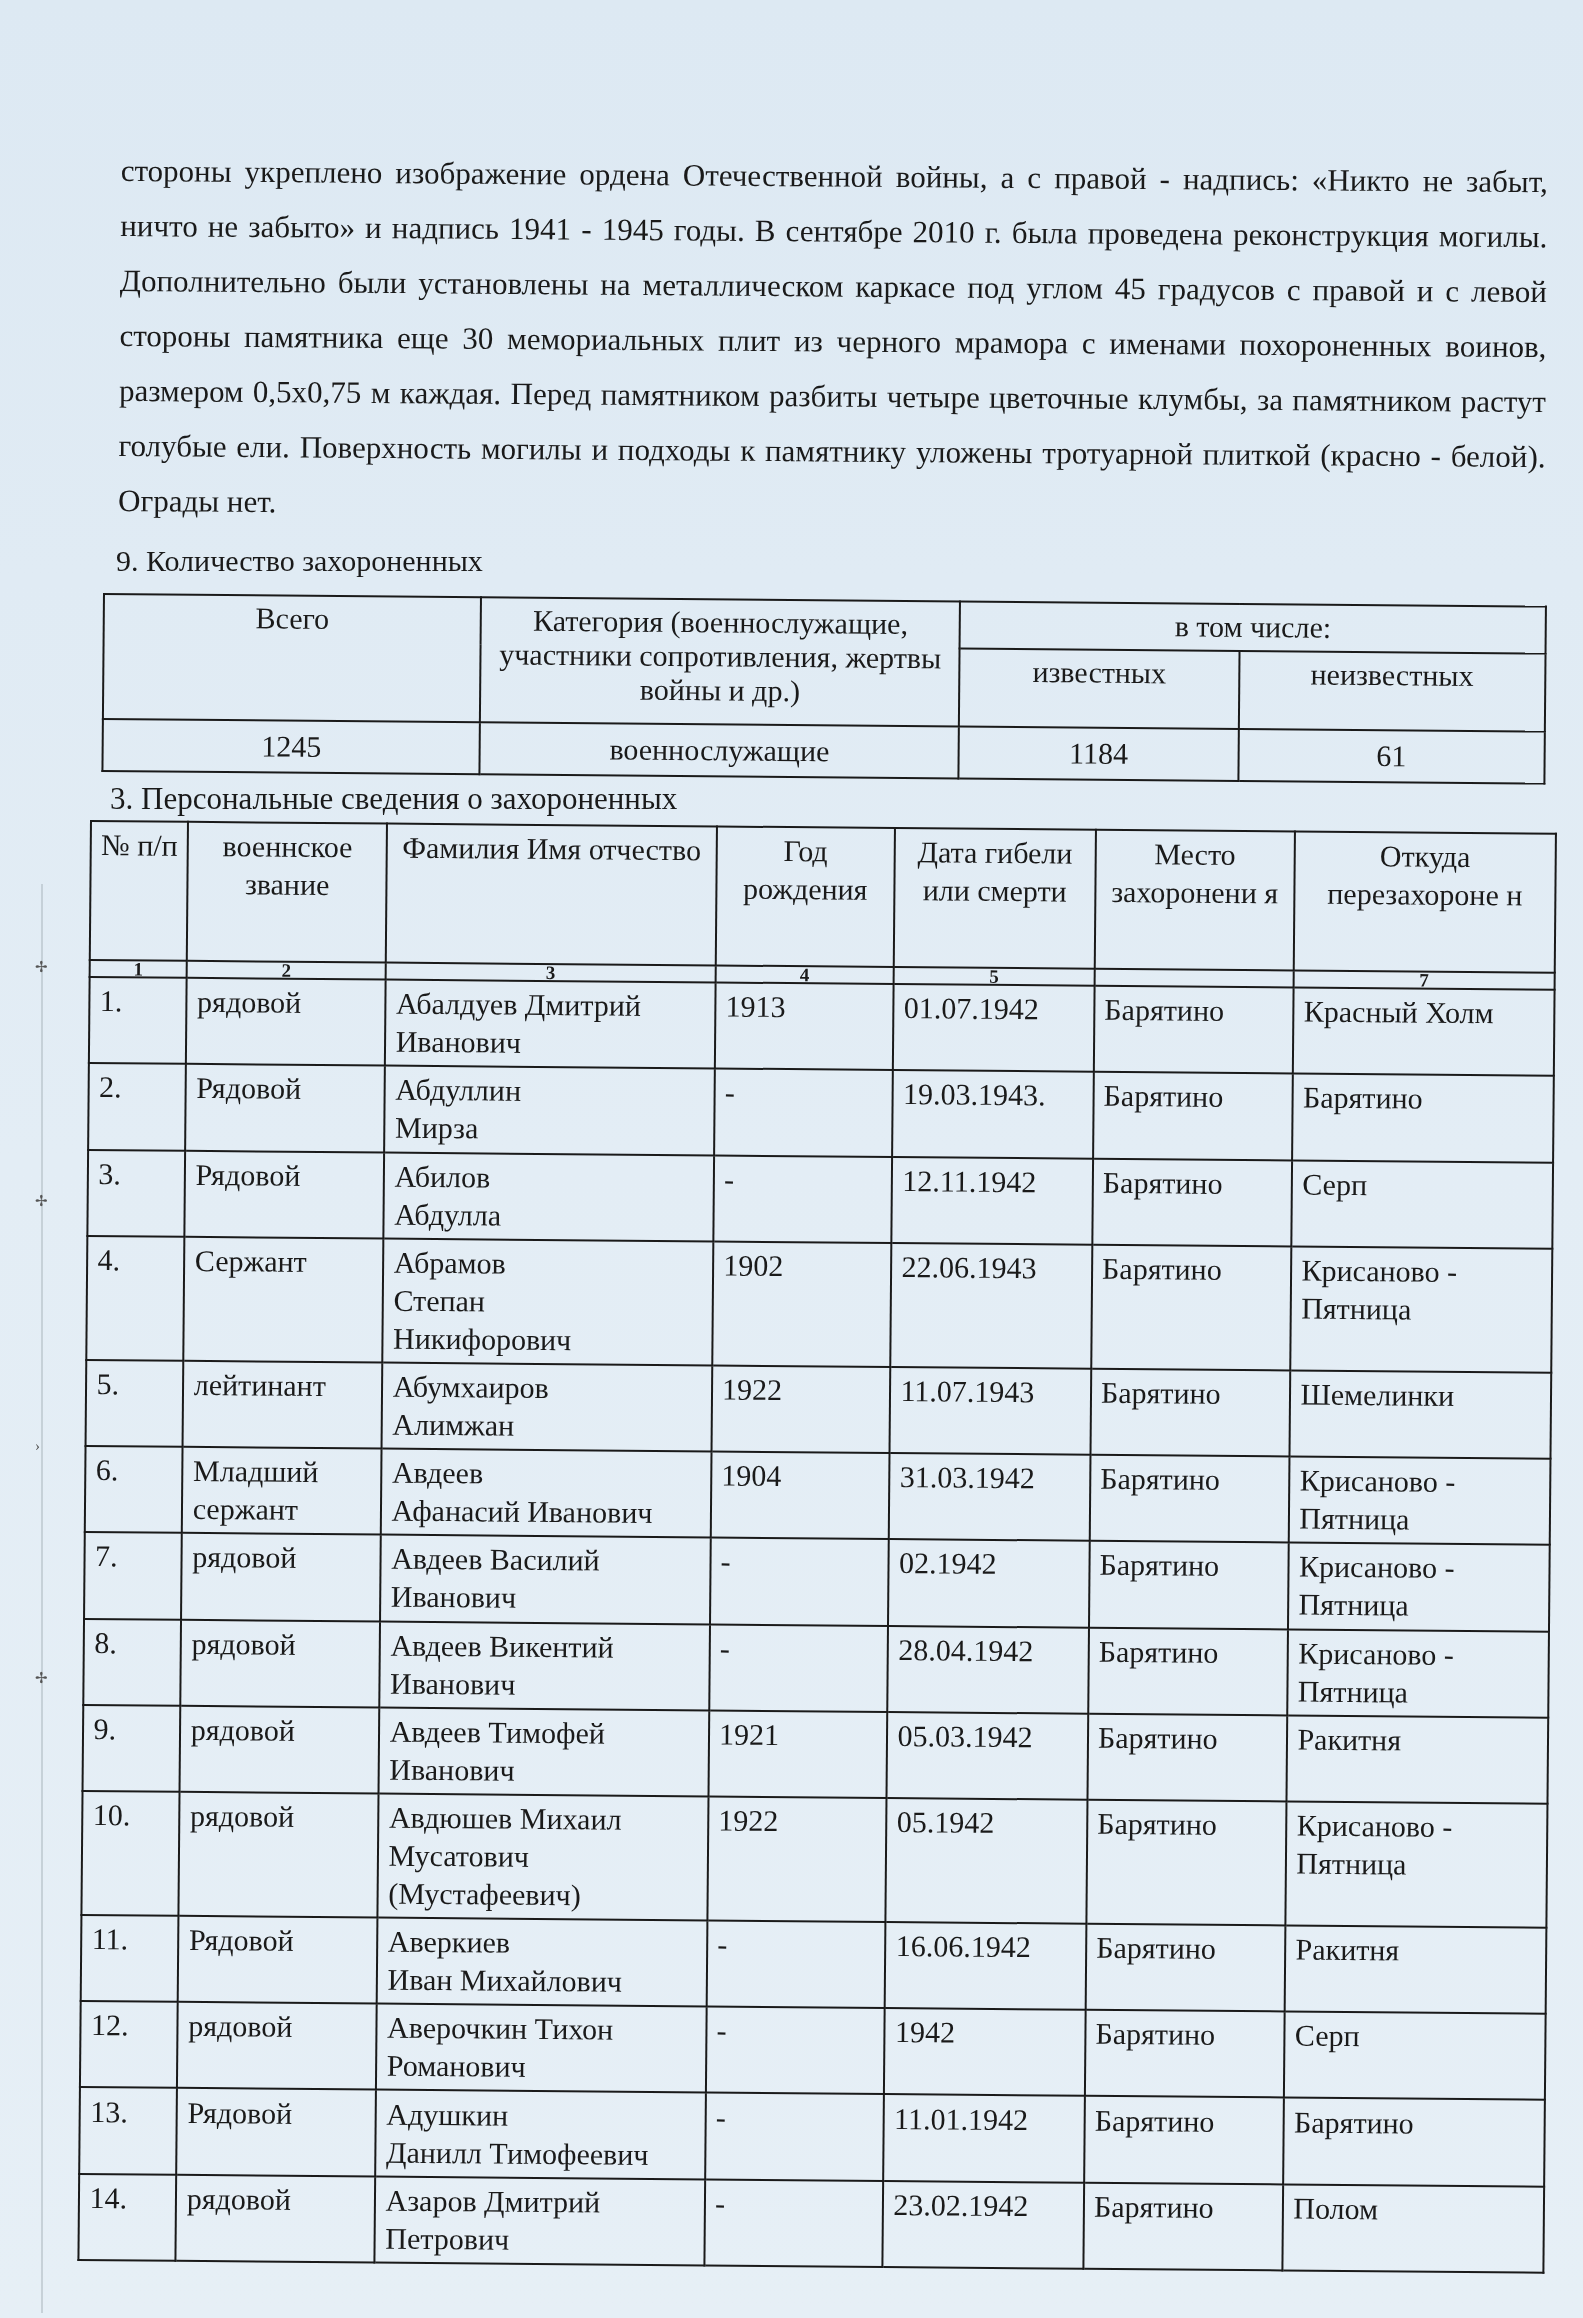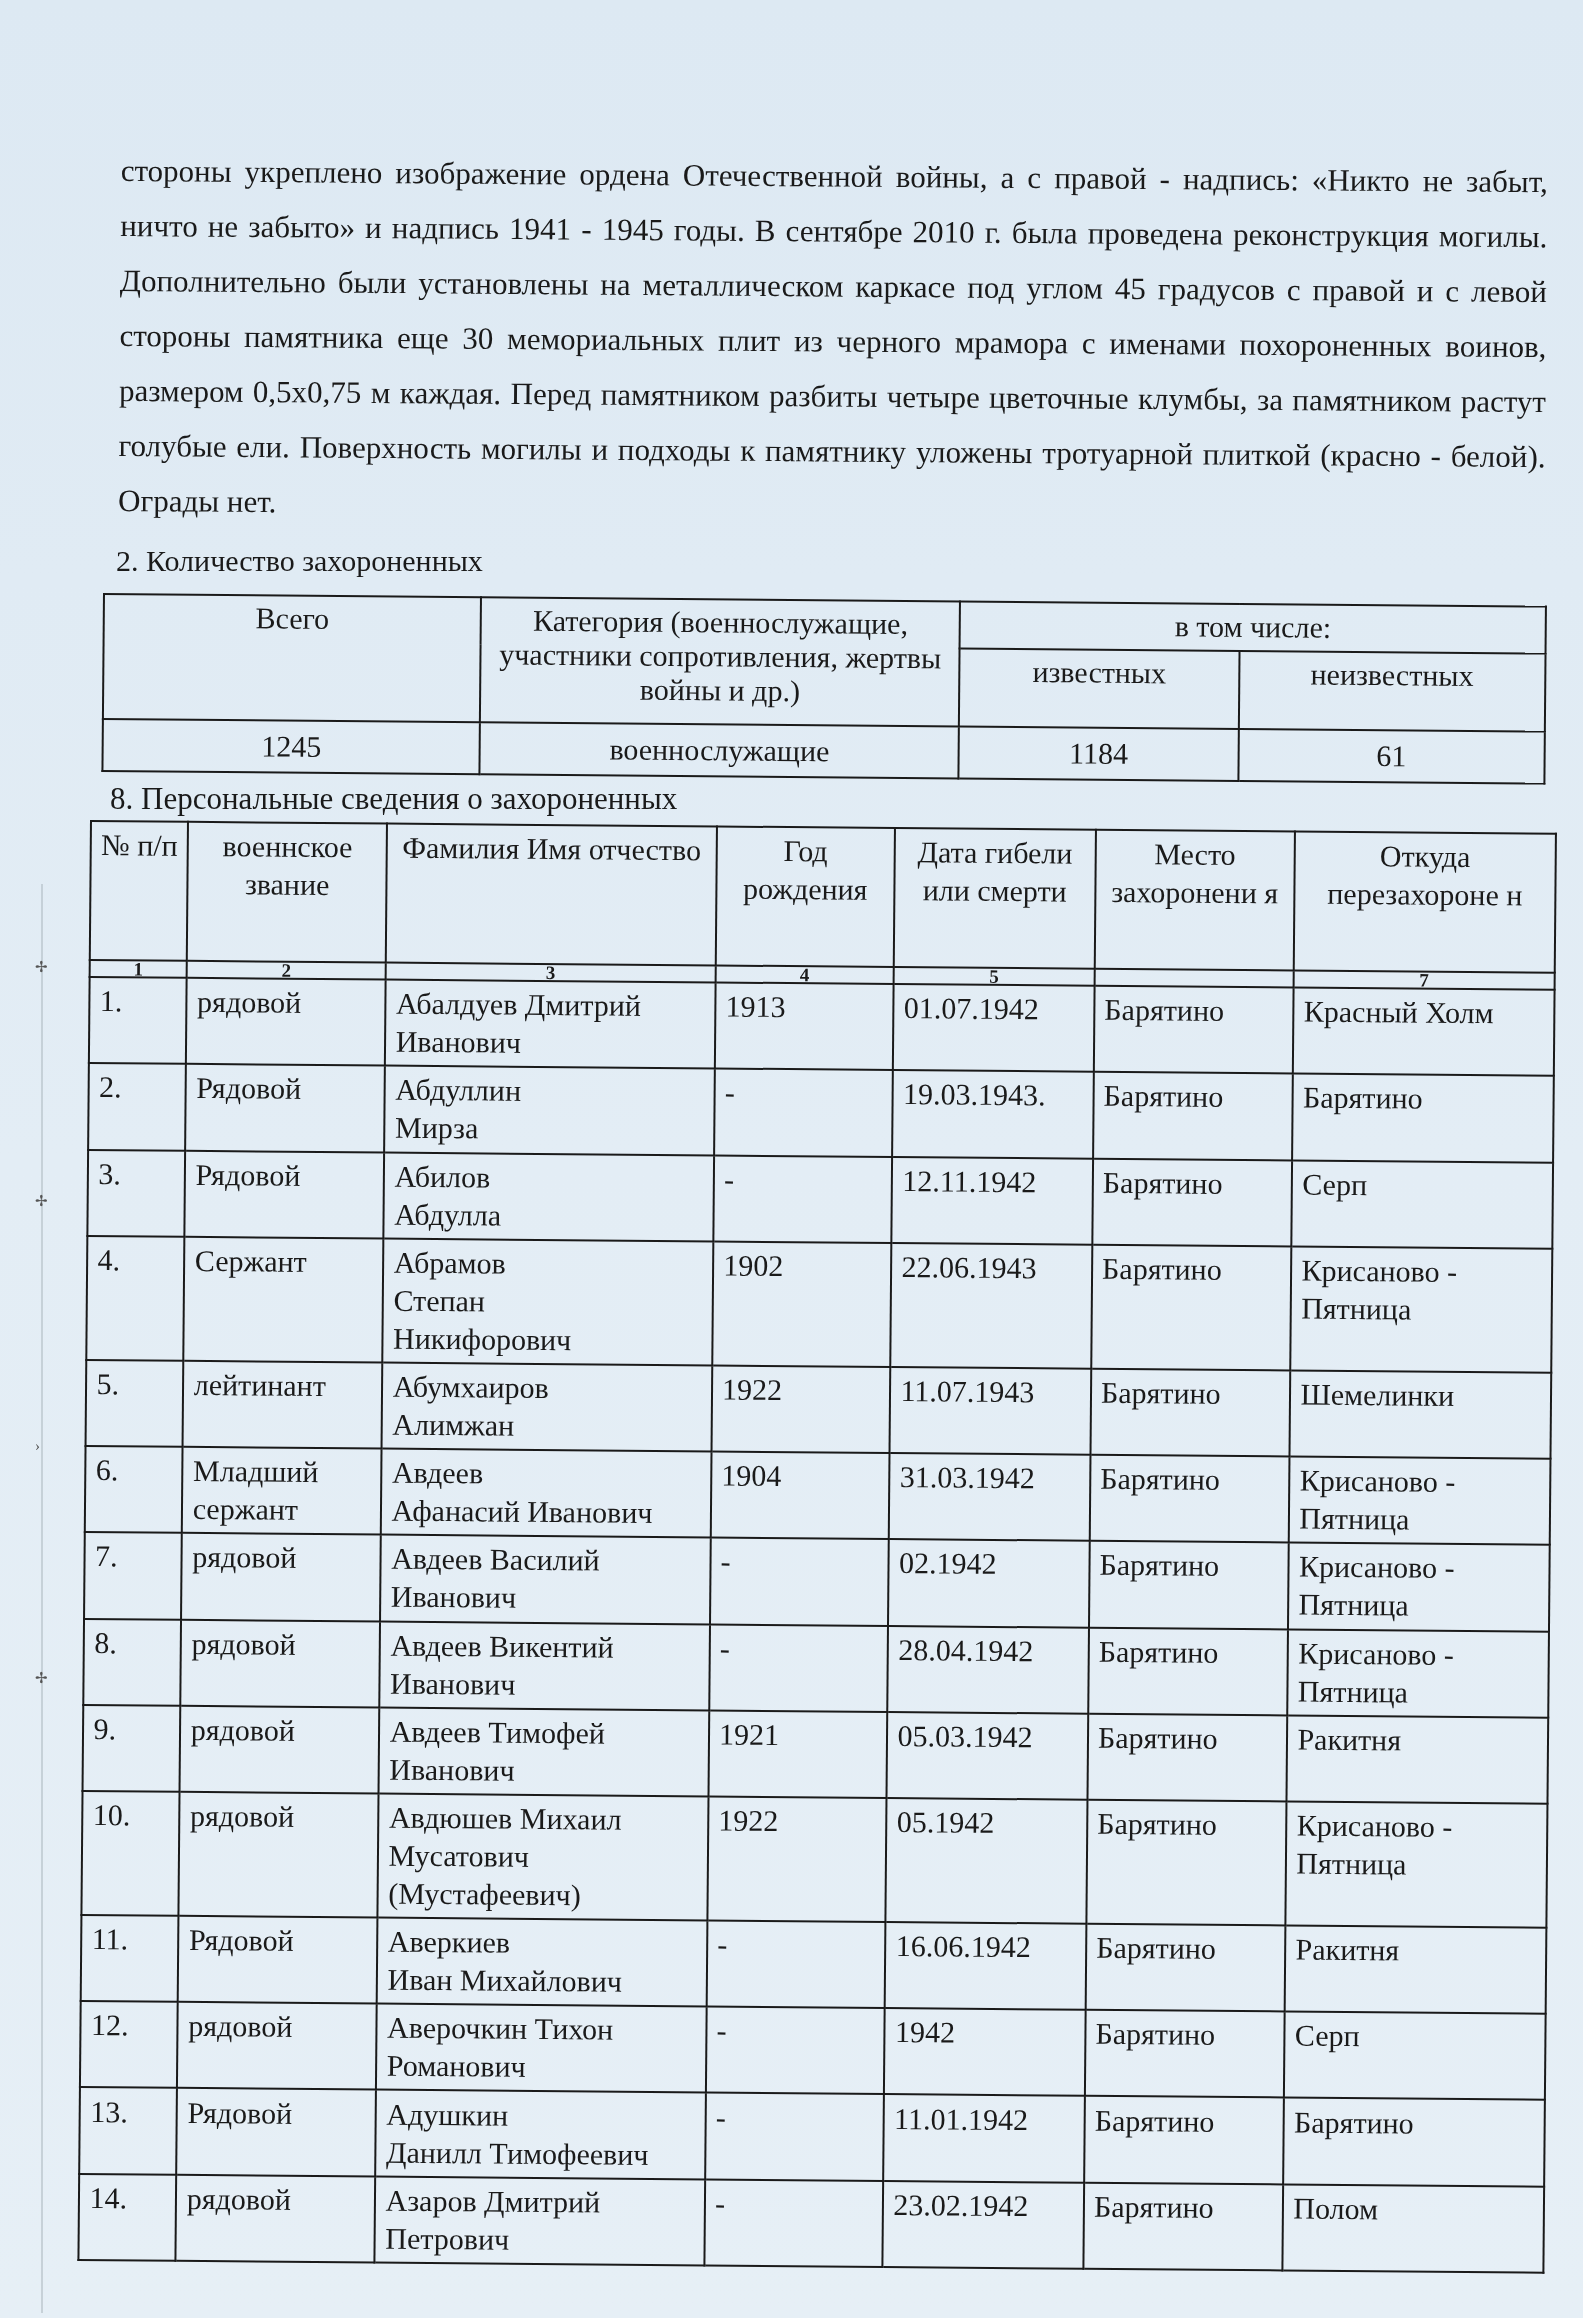--- a/index.html
+++ b/index.html
@@ -74,21 +74,21 @@
 
 <div class="page">
   <div class="binding-line"></div>
   <div class="staple" style="top:963px">✢</div>
   <div class="staple" style="top:1197px">✢</div>
   <div class="staple" style="top:1442px">›</div>
   <div class="staple" style="top:1674px">✢</div>
 
   <div class="paragraph">стороны укреплено изображение ордена Отечественной войны, а с правой - надпись: «Никто не забыт, ничто не забыто» и надпись 1941 - 1945 годы. В сентябре 2010 г. была проведена реконструкция могилы. Дополнительно были установлены на металлическом каркасе под углом 45 градусов с правой и с левой стороны памятника еще 30 мемориальных плит из черного мрамора с именами похороненных воинов, размером 0,5х0,75 м каждая. Перед памятником разбиты четыре цветочные клумбы, за памятником растут голубые ели. Поверхность могилы и подходы к памятнику уложены тротуарной плиткой (красно - белой). Ограды нет.</div>
 
-  <div class="section-title" id="sec7-title">2. Количество захороненных</div>
+  <div class="section-title" id="sec7-title">9. Количество захороненных</div>
 
   <table id="summary-table">
     <tbody>
         <tr>
       <th rowspan="2" style="width:367px">Всего</th>
       <th rowspan="2" style="width:469px">Категория (военнослужащие, участники сопротивления, жертвы войны и др.)</th>
       <th colspan="2" style="height:34px; vertical-align:bottom">в том числе:</th>
     </tr>
     <tr>
       <th style="width:269px; height:65px">известных</th>
@@ -96,21 +96,21 @@
     </tr>
     <tr>
       <td>1245</td>
       <td>военнослужащие</td>
       <td>1184</td>
       <td>61</td>
     </tr>
   </tbody>
     </table>
 
-  <div class="section-title" id="sec8-title">8. Персональные сведения о захороненных</div>
+  <div class="section-title" id="sec8-title">3. Персональные сведения о захороненных</div>
 
   <table id="persons-table">
     <thead>
       <tr>
         <th class="col-num">№ п/п</th>
         <th class="col-rank">военнское звание</th>
         <th class="col-name">Фамилия Имя отчество</th>
         <th class="col-year">Год рождения</th>
         <th class="col-date">Дата гибели или смерти</th>
         <th class="col-place">Место захоронени я</th>

